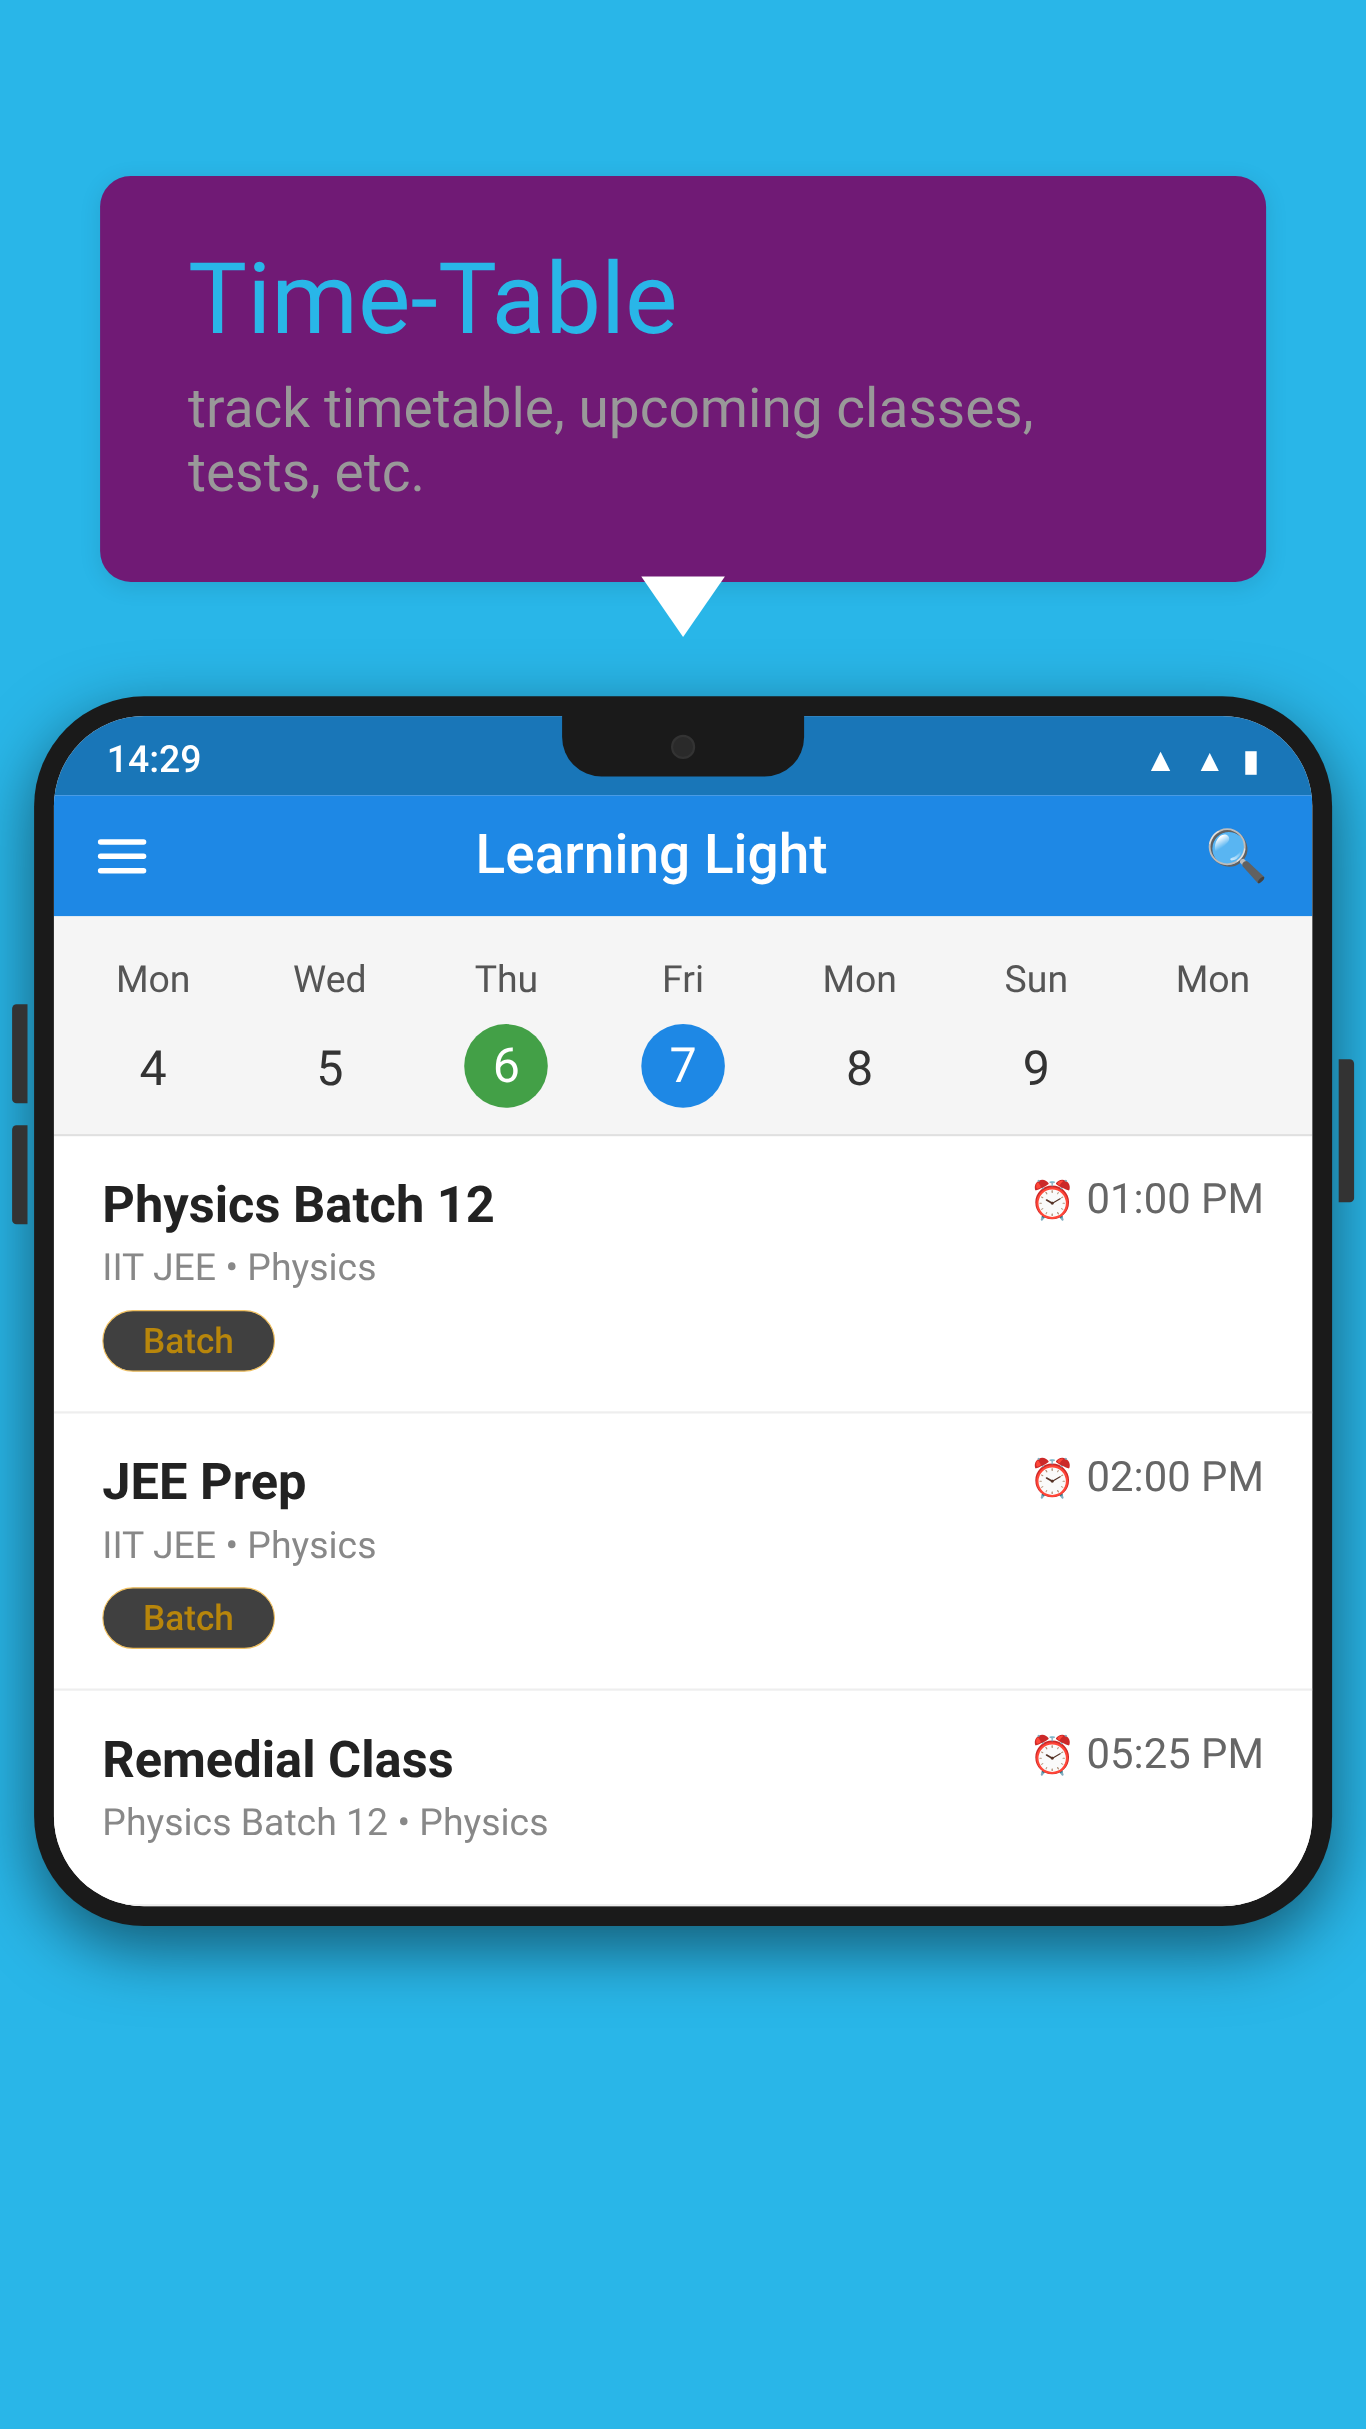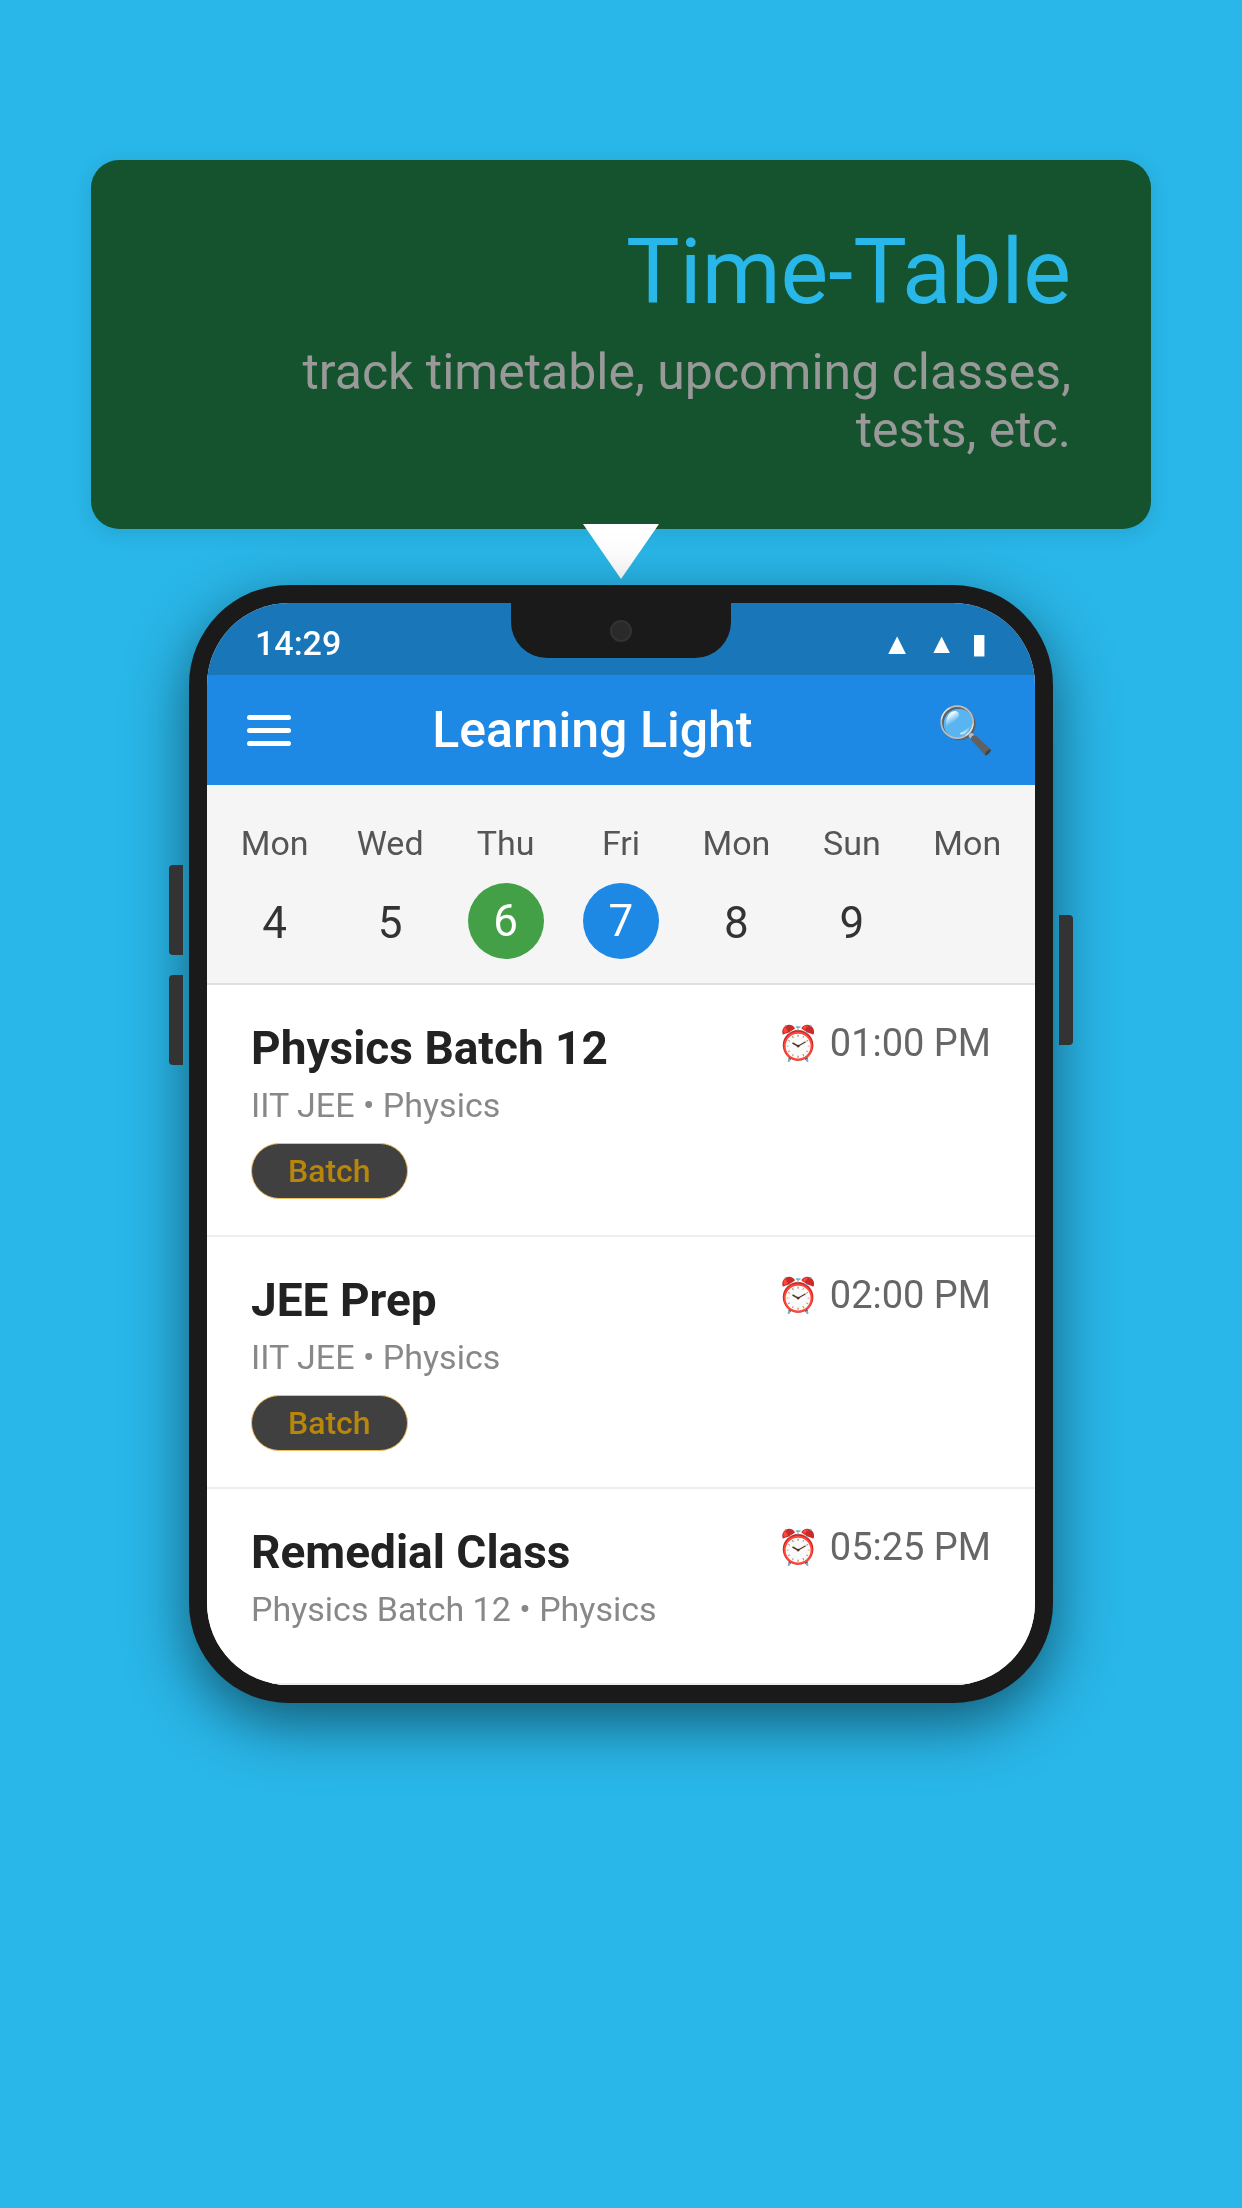--- a/index.html
+++ b/index.html
@@ -11,26 +11,26 @@
       display: flex;
       flex-direction: column;
       align-items: center;
       font-family: 'Roboto', Arial, sans-serif;
       overflow: hidden;
       position: relative;
     }
 
     
     .speech-bubble {
-      background: #14532d;
+      background: #701a75;
       border-radius: 28px;
       padding: 60px 80px 70px;
       margin-top: 160px;
       width: 1060px;
-      text-align: right;
+      text-align: left;
       position: relative;
       box-shadow: 0 4px 20px rgba(0,0,0,0.1);
     }
 
     .speech-bubble::after {
       content: '';
       position: absolute;
       bottom: -50px;
       left: 50%;
       transform: translateX(-50%);
@@ -49,23 +49,23 @@
     }
 
     .bubble-subtitle {
       font-size: 50px;
       color: #999;
       font-weight: 400;
     }
 
     
     .phone-wrapper {
-      margin-top: 56px;
+      margin-top: 104px;
       position: relative;
-      width: 864px;
+      width: 1180px;
     }
 
     .phone-outer {
       background: #1a1a1a;
       border-radius: 100px;
       padding: 18px;
       position: relative;
       box-shadow: 0 20px 60px rgba(0,0,0,0.5);
     }
 

